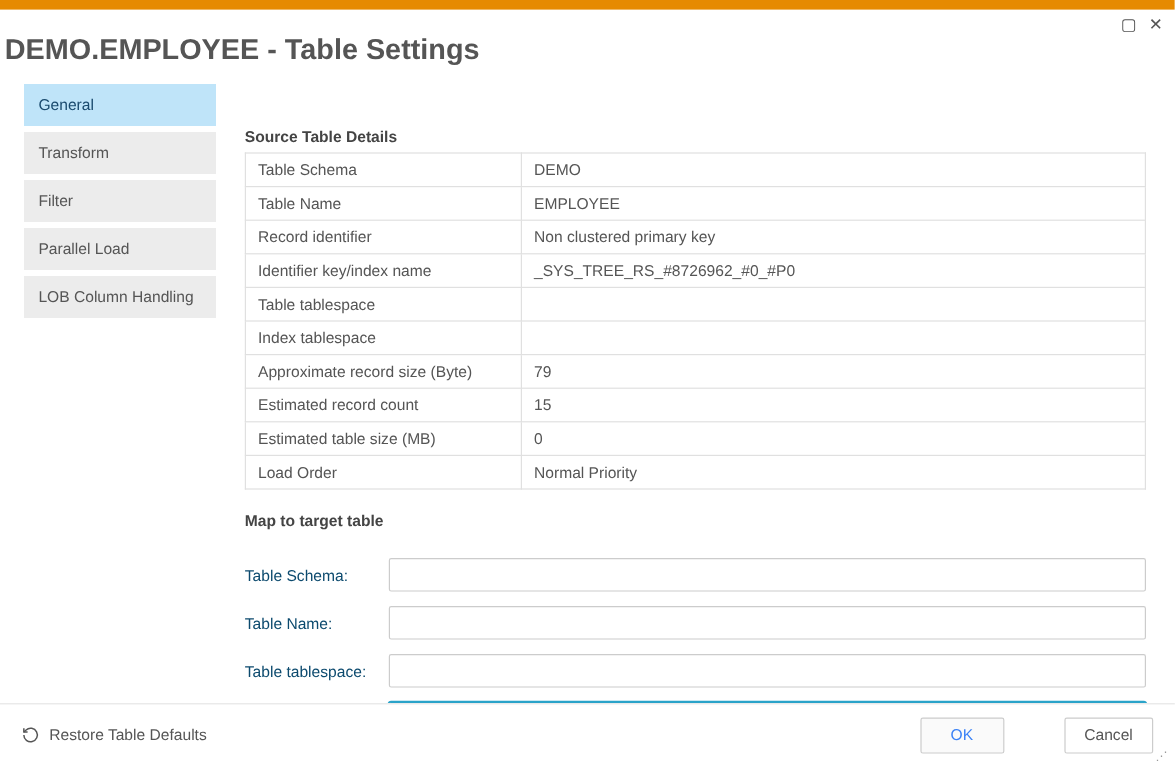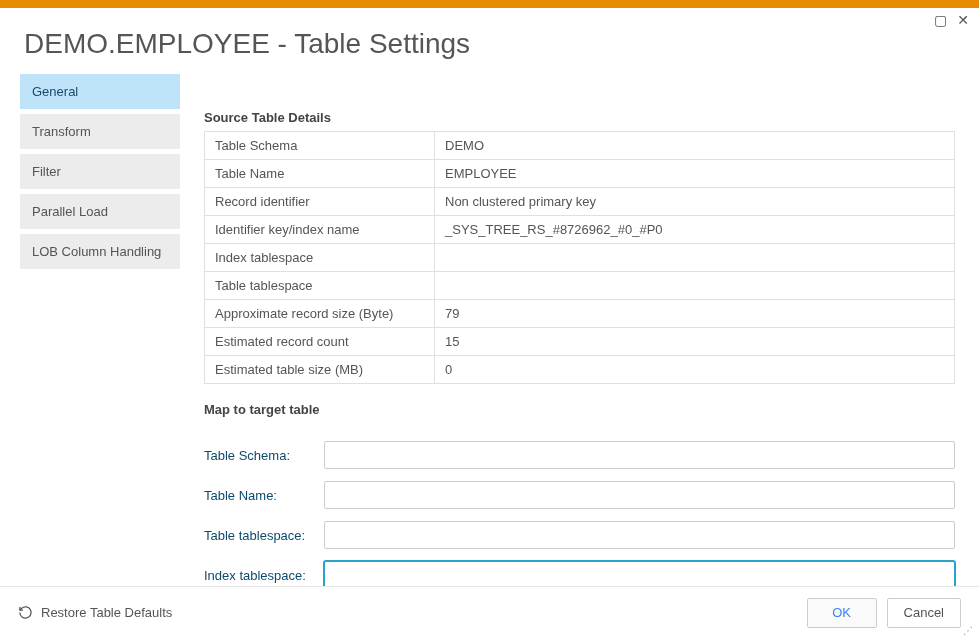--- a/index.html
+++ b/index.html
@@ -20,24 +20,24 @@
     position: absolute;
     top: 12px;
     right: 10px;
     display: flex;
     gap: 10px;
     color: #555;
     font-size: 14px;
   }
   .window-controls span { cursor: pointer; }
   .dialog-title {
-    font-size: 28px;
-    font-weight: 400;
-    color: #555;
-    padding: 20px 0 14px 24px;
+    font-size: 24px;
+    font-weight: 700;
+    color: #555;
+    padding: 20px 0 14px 4px;
   }
   .body-area {
     display: flex;
     height: 530px;
     justify-content: flex-end;
   }
   .sidebar {
     width: 180px;
     padding: 0 0 0 20px;
     display: flex;
@@ -109,20 +109,21 @@
     border-top: 1px solid #e5e5e5;
     height: 52px;
     display: flex;
     align-items: center;
     padding: 0 18px;
     position: absolute;
     bottom: 0;
     left: 0;
     right: 0;
     background: #fff;
+    gap: 40px;
   }
   .restore {
     display: flex;
     align-items: center;
     gap: 8px;
     color: #555;
     cursor: pointer;
     font-size: 13px;
   }
   .restore svg { width: 15px; height: 15px; }
@@ -189,38 +190,42 @@
           </tr>
       <tr>
             <td>Record identifier</td>
             <td>Non clustered primary key</td>
           </tr>
       <tr>
             <td>Identifier key/index name</td>
             <td>_SYS_TREE_RS_#8726962_#0_#P0</td>
           </tr>
       <tr>
+            <td>Table tablespace</td>
+            <td></td>
+          </tr>
+      <tr>
             <td>Index tablespace</td>
             <td></td>
           </tr>
       <tr>
-            <td>Table tablespace</td>
-            <td></td>
-          </tr>
-      <tr>
             <td>Approximate record size (Byte)</td>
             <td>79</td>
           </tr>
       <tr>
             <td>Estimated record count</td>
             <td>15</td>
           </tr>
       <tr>
             <td>Estimated table size (MB)</td>
             <td>0</td>
+          </tr>
+      <tr>
+            <td>Load Order</td>
+            <td>Normal Priority</td>
           </tr>
     </tbody>
       </table>
 
     <div class="section-header mt">Map to target table</div>
 
     <div class="form-row">
       <label>Table Schema:</label>
       <input type="text" value="" style="">
     </div>

